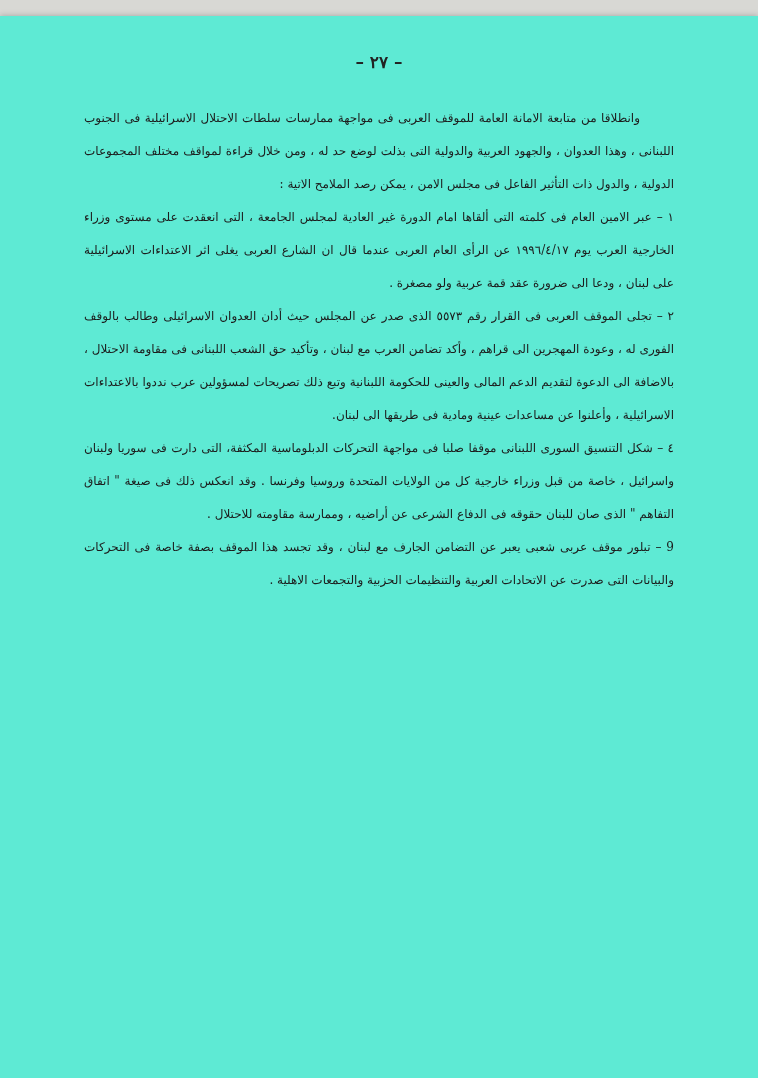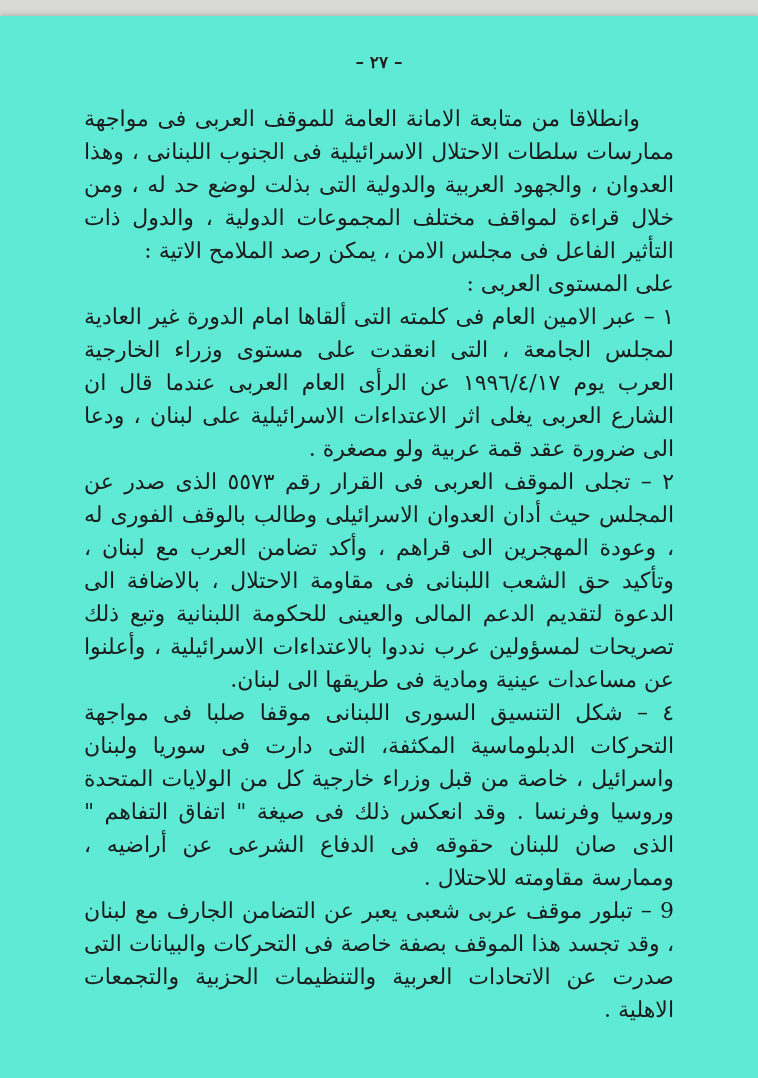--- a/index.html
+++ b/index.html
@@ -28,21 +28,21 @@
     font-size: 17px;
     font-weight: bold;
     letter-spacing: 1px;
     color: #222;
   }
   .body-text {
     position: absolute;
     top: 86px;
     right: 84px;
     left: 84px;
-    font-size: 22px;
+    font-size: 12px;
     line-height: 33px;
     text-align: justify;
     text-justify: inter-word;
   }
   p {
     margin: 0;
     padding: 0;
   }
   .intro {
     text-indent: 34px;
@@ -58,21 +58,20 @@
 <body>
 
 <div class="page">
 
   <div class="page-number">– ٢٧ –</div>
 
   <div class="body-text">
 
     <p class="intro">وانطلاقا من متابعة الامانة العامة للموقف العربى فى مواجهة ممارسات سلطات الاحتلال الاسرائيلية فى الجنوب اللبنانى ، وهذا العدوان ، والجهود العربية والدولية التى بذلت لوضع حد له ، ومن خلال قراءة لمواقف مختلف المجموعات الدولية ، والدول ذات التأثير الفاعل فى مجلس الامن ، يمكن رصد الملامح الاتية :</p>
 
-    <p class="heading">على المستوى العربى :</p>
 
     <p class="item">١ –  عبر الامين العام فى كلمته التى ألقاها امام الدورة غير العادية لمجلس الجامعة ، التى انعقدت على مستوى وزراء الخارجية العرب يوم ١٩٩٦/٤/١٧ عن الرأى العام العربى عندما قال ان الشارع العربى يغلى اثر الاعتداءات الاسرائيلية على لبنان ، ودعا الى ضرورة عقد قمة عربية ولو مصغرة .</p>
 
     <p class="item">٢ –  تجلى الموقف العربى فى القرار رقم ٥٥٧٣ الذى صدر عن المجلس حيث أدان العدوان الاسرائيلى وطالب بالوقف الفورى له ، وعودة المهجرين الى قراهم ، وأكد تضامن العرب مع لبنان ، وتأكيد حق الشعب اللبنانى فى مقاومة الاحتلال ، بالاضافة الى الدعوة لتقديم الدعم المالى والعينى للحكومة اللبنانية وتبع ذلك تصريحات لمسؤولين عرب نددوا بالاعتداءات الاسرائيلية ، وأعلنوا عن مساعدات عينية ومادية فى طريقها الى لبنان.</p>
 
 
     <p class="item">٤ –  شكل التنسيق السورى اللبنانى موقفا صلبا فى مواجهة التحركات الدبلوماسية المكثفة،  التى دارت فى سوريا ولبنان واسرائيل ، خاصة من قبل وزراء خارجية كل من الولايات المتحدة وروسيا وفرنسا . وقد انعكس ذلك فى صيغة " اتفاق التفاهم " الذى صان للبنان حقوقه فى الدفاع الشرعى عن أراضيه ، وممارسة مقاومته للاحتلال .</p>
 
     <p class="item">9 –  تبلور موقف عربى شعبى يعبر عن التضامن الجارف مع لبنان ، وقد تجسد هذا الموقف بصفة خاصة فى التحركات والبيانات التى صدرت عن الاتحادات العربية والتنظيمات الحزبية والتجمعات الاهلية .</p>
 

